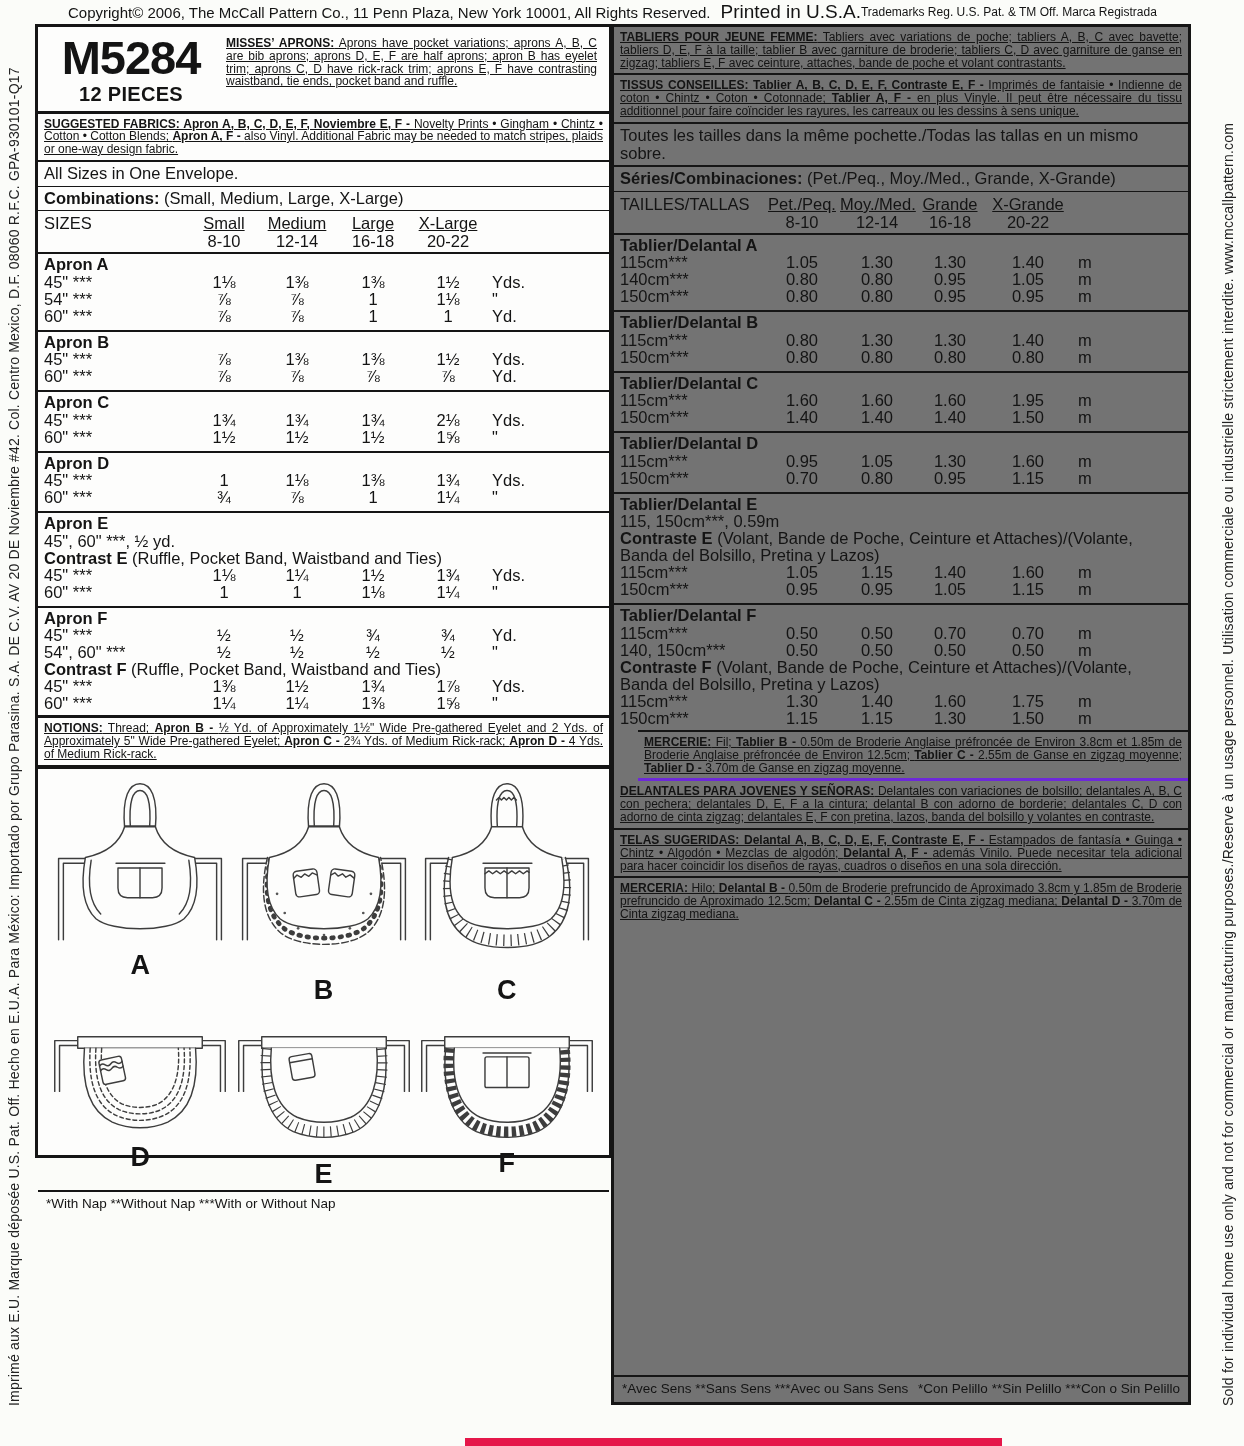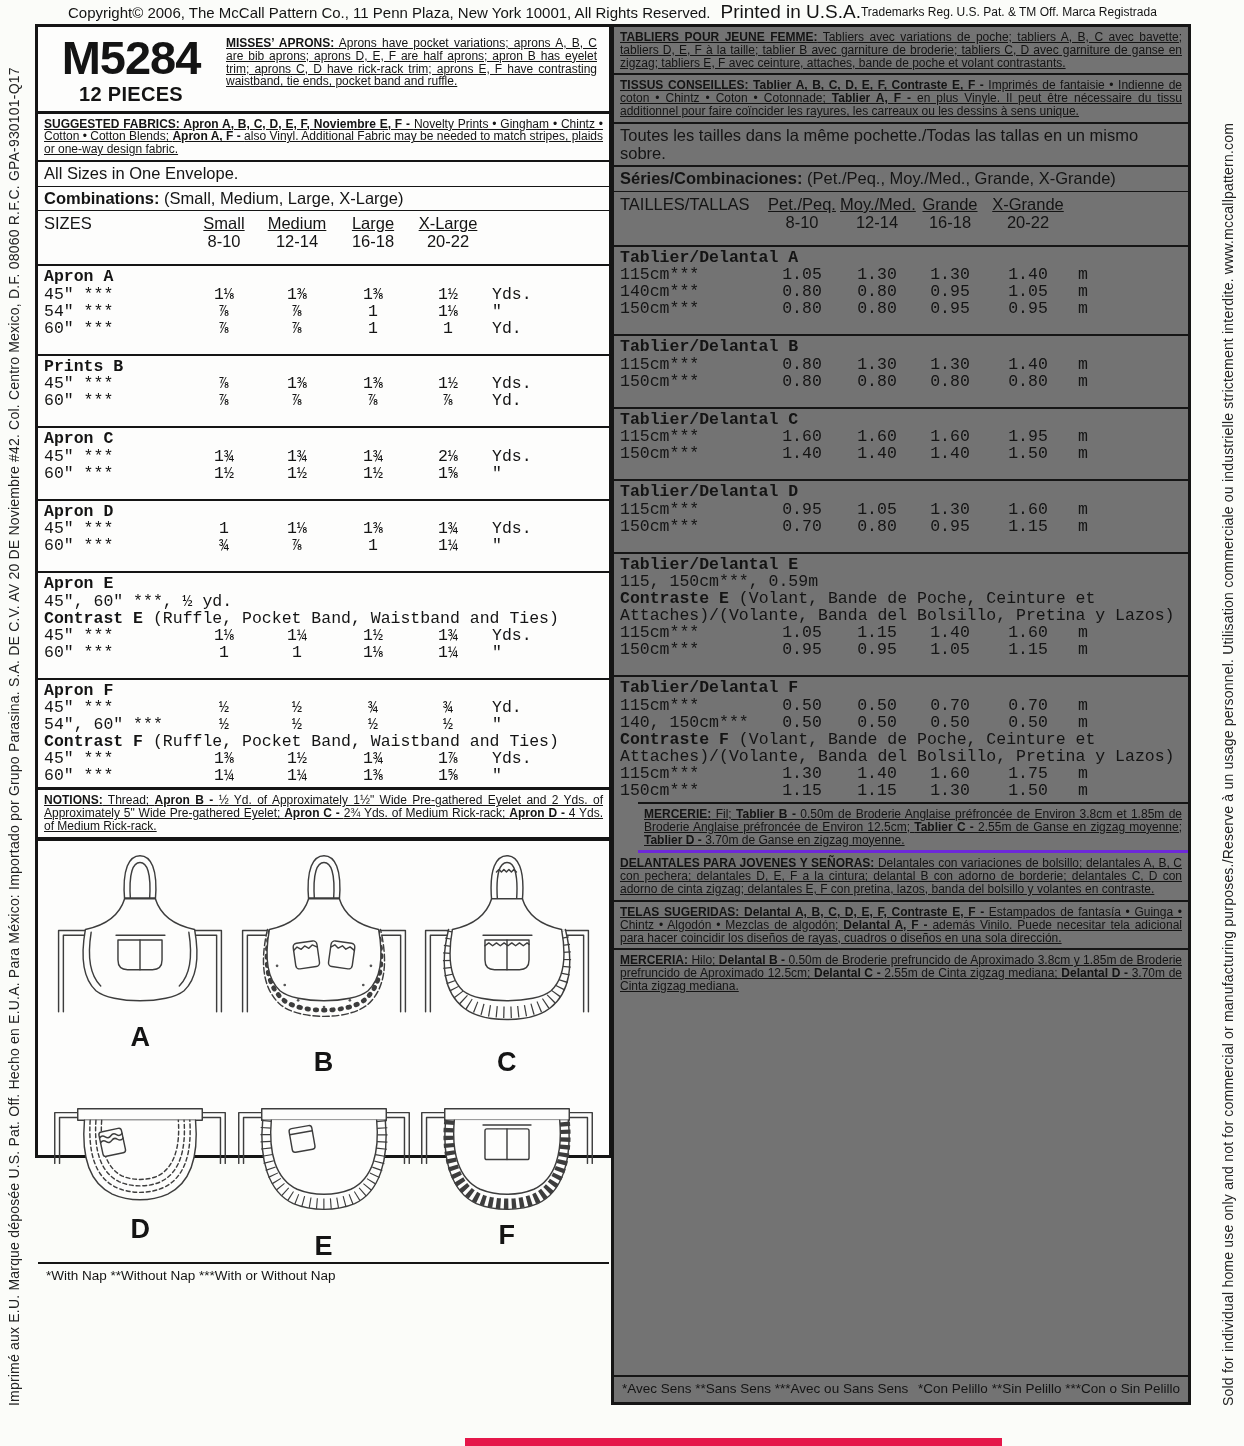--- a/index.html
+++ b/index.html
@@ -40,21 +40,21 @@
   .sep-t3{border-top:3px solid #151515;}
   
   .tbl{font-size:16.5px;padding-top:1px;}
   .trow{display:grid;grid-template-columns:var(--cols);line-height:17px;padding:0 6px;}
   .tbl-left{--cols:144px 72px 74px 78px 72px 1fr;}
   .tbl-right{--cols:144px 76px 74px 72px 84px 1fr;}
   .thead{line-height:19px;padding-top:2px;}
   .u{text-decoration:underline;}
   .c{text-align:center;}
   .unit{padding-left:8px;}
-  .tsec{border-top:2px solid #151515;padding:1px 0 3px;margin-top:14px;font-family:Liberation Mono, monospace;}
+  .tsec{border-top:2px solid #151515;padding:1px 0 3px;margin-top:2px;}
   .ttitle{font-weight:bold;line-height:17.5px;padding:1px 6px 0;}
   .tnote,.tsub{line-height:17px;padding:0 6px;}
   
   .illustrations{flex:1;display:flex;flex-direction:column;padding:4px 12px 0;}
   .ill-row{display:flex;justify-content:space-between;}
   .ill-row1{margin-top:4px;}
   .ill-row2{margin-top:26px;}
   .ill-cell{display:flex;flex-direction:column;align-items:center;width:33%;}
   svg.apron{width:182px;height:auto;}
   .apron path,.apron rect,.apron line{stroke:#3d3d3d;stroke-width:1.5;fill:none;stroke-linejoin:round;stroke-linecap:round;}
@@ -129,21 +129,21 @@
         <div class="trow">
           <div class="tlabel">60" ***</div>
           <div class="c">⅞</div>
           <div class="c">⅞</div>
           <div class="c">1</div>
           <div class="c">1</div>
           <div class="unit">Yd.</div>
         </div>
       </div>
       <div class="tsec">
-        <div class="ttitle">Prints B</div>
+        <div class="ttitle">Apron B</div>
         <div class="trow">
           <div class="tlabel">45" ***</div>
           <div class="c">⅞</div>
           <div class="c">1⅜</div>
           <div class="c">1⅜</div>
           <div class="c">1½</div>
           <div class="unit">Yds.</div>
         </div>
         <div class="trow">
           <div class="tlabel">60" ***</div>

